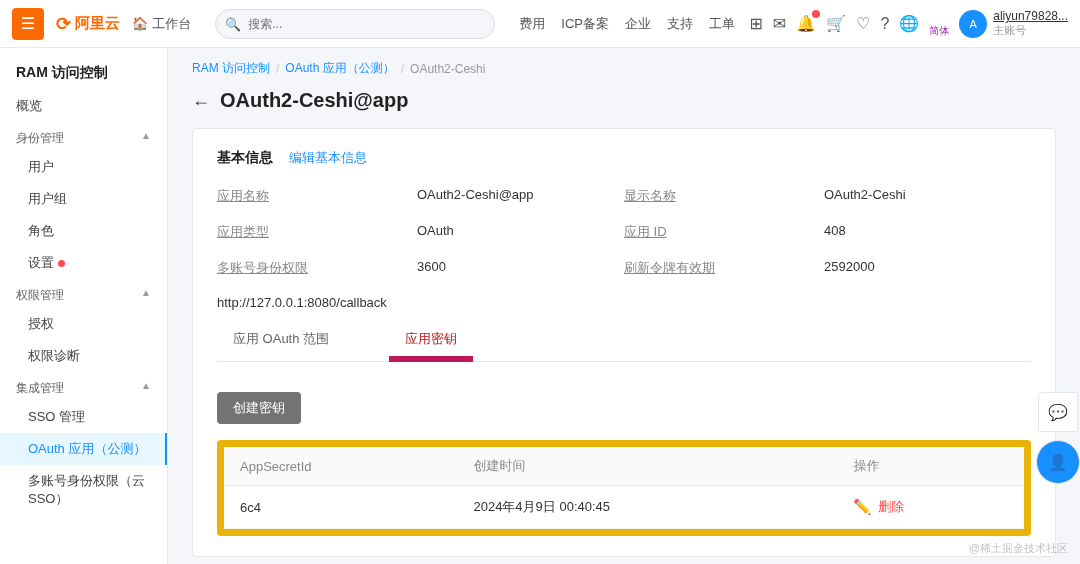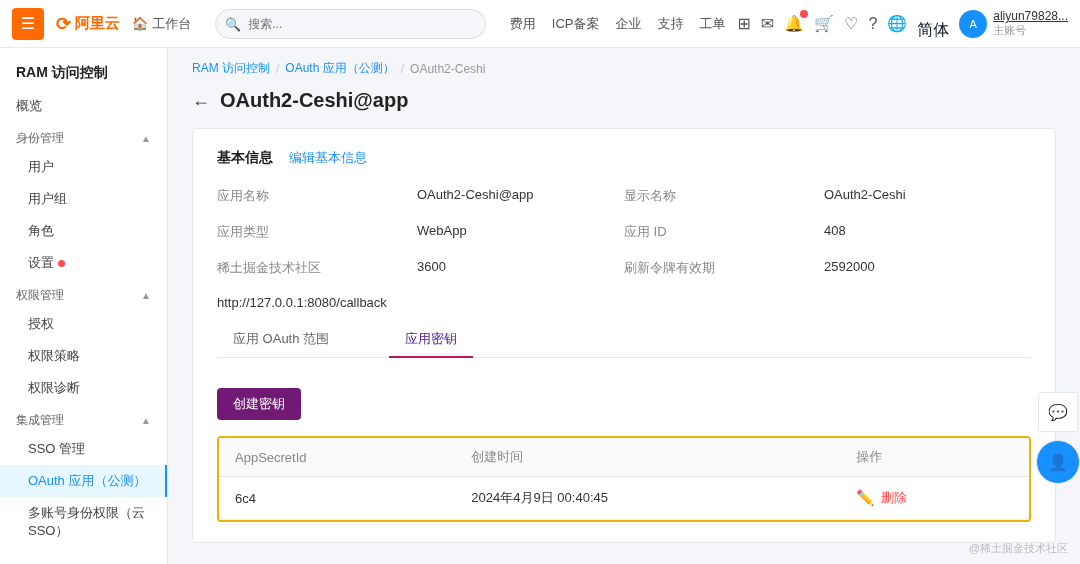--- a/index.html
+++ b/index.html
@@ -104,21 +104,21 @@
       overflow-y: auto;
       padding-bottom: 12px;
     }
     .sidebar-title {
       padding: 16px 16px 8px;
       font-size: 14px;
       font-weight: bold;
       color: #222;
     }
     .sidebar-section-header {
-      display: flex; align-items: center; justify-content: space-between;
+      display: flex; align-items: flex-start; justify-content: space-between;
       padding: 8px 16px 4px;
       font-size: 12px; color: #666;
       cursor: pointer;
     }
     .sidebar-item {
       padding: 7px 16px;
       font-size: 13px;
       color: #444;
       cursor: pointer;
       border-radius: 0;
@@ -181,61 +181,61 @@
     .section-edit-link {
       font-size: 13px; color: #1890ff; cursor: pointer; font-weight: normal;
     }
 
     .info-grid {
       display: grid;
       grid-template-columns: 200px 1fr 200px 1fr;
       gap: 10px 0;
       font-size: 13px;
     }
-    .info-label { color: #888; padding: 4px 0; }
+    .info-label { color: #888; padding: 4px 0; text-decoration: underline; }
     .info-value { color: #333; padding: 4px 0; }
 
     
     .tabs {
       display: flex;
       border-bottom: 1px solid #e8e8e8;
       margin: 8px 0 14px;
       gap: 44px;
     }
     .tab {
       padding: 8px 16px;
       font-size: 13px;
       color: #666;
       cursor: pointer;
       border-bottom: 2px solid transparent;
       margin-bottom: -1px;
     }
     .tab.active {
-      color: #4c1d95;
-      border-bottom: 2px solid #be185d;
+      color: #b91c1c;
+      border-bottom: 6px solid #be185d;
     }
 
     
     .tab-content {
       padding: 16px 0 0;
     }
     .create-key-btn {
-      background: #701a75;
+      background: #737373;
       color: #fff;
       border: none;
       border-radius: 4px;
       padding: 7px 16px;
       font-size: 13px;
       cursor: pointer;
       margin-bottom: 16px;
     }
 
     
     .table-wrap {
-      border: 2px solid #eab308;
+      border: 7px solid #eab308;
       border-radius: 4px;
       overflow: hidden;
     }
     .table {
       width: 100%;
       border-collapse: collapse;
       font-size: 13px;
     }
     .table thead tr {
       background: #fafafa;
@@ -314,21 +314,21 @@
     <span>工单</span>
   </div>
   <div class="topnav-icons">
     <span class="topnav-icon">⊞</span>
     <span class="topnav-icon">✉</span>
     <span class="topnav-icon" style="position:relative">🔔<span class="topnav-badge"></span></span>
     <span class="topnav-icon">🛒</span>
     <span class="topnav-icon">♡</span>
     <span class="topnav-icon">?</span>
     <span class="topnav-icon">🌐</span>
-    <span style="font-size:16px;color:#0f172a;cursor:pointer;margin-top:14px;">简体</span>
+    <span style="font-size:10px;color:#a21caf;cursor:pointer;margin-top:14px;">简体</span>
     <div class="topnav-user">
       <div class="topnav-user-avatar">A</div>
       <div>
         <div class="topnav-user-info">aliyun79828...</div>
         <div class="topnav-user-sub">主账号</div>
       </div>
     </div>
   </div>
 </div>
 
@@ -343,21 +343,20 @@
     </div>
     <div class="sidebar-item indent">用户</div>
     <div class="sidebar-item indent">用户组</div>
     <div class="sidebar-item indent">角色</div>
     <div class="sidebar-item indent">设置<span class="dot-badge"></span></div>
     <div class="sidebar-section-header">
       <span>权限管理</span>
       <span class="chevron">▲</span>
     </div>
     <div class="sidebar-item indent">授权</div>
-    <div class="sidebar-item indent">权限策略</div>
     <div class="sidebar-item indent">权限诊断</div>
     <div class="sidebar-section-header">
       <span>集成管理</span>
       <span class="chevron">▲</span>
     </div>
     <div class="sidebar-item indent">SSO 管理</div>
     <div class="sidebar-item indent active">OAuth 应用（公测）</div>
     <div class="sidebar-item indent">多账号身份权限（云 SSO）</div>
   </div>
 
@@ -381,25 +380,25 @@
         <span>基本信息</span>
         <a class="section-edit-link">编辑基本信息</a>
       </div>
       <div class="info-grid">
         <div class="info-label">应用名称</div>
         <div class="info-value">OAuth2-Ceshi@app</div>
         <div class="info-label">显示名称</div>
         <div class="info-value">OAuth2-Ceshi</div>
 
         <div class="info-label">应用类型</div>
-        <div class="info-value">WebApp</div>
+        <div class="info-value">OAuth</div>
         <div class="info-label">应用 ID</div>
         <div class="info-value">408</div>
 
-        <div class="info-label">稀土掘金技术社区</div>
+        <div class="info-label">多账号身份权限</div>
         <div class="info-value">3600</div>
         <div class="info-label">刷新令牌有效期</div>
         <div class="info-value">2592000</div>
 
         <div class="info-value">http://127.0.0.1:8080/callback</div>
         <div class="info-label"></div>
         <div class="info-value"></div>
       </div>
 
       <div class="tabs">

